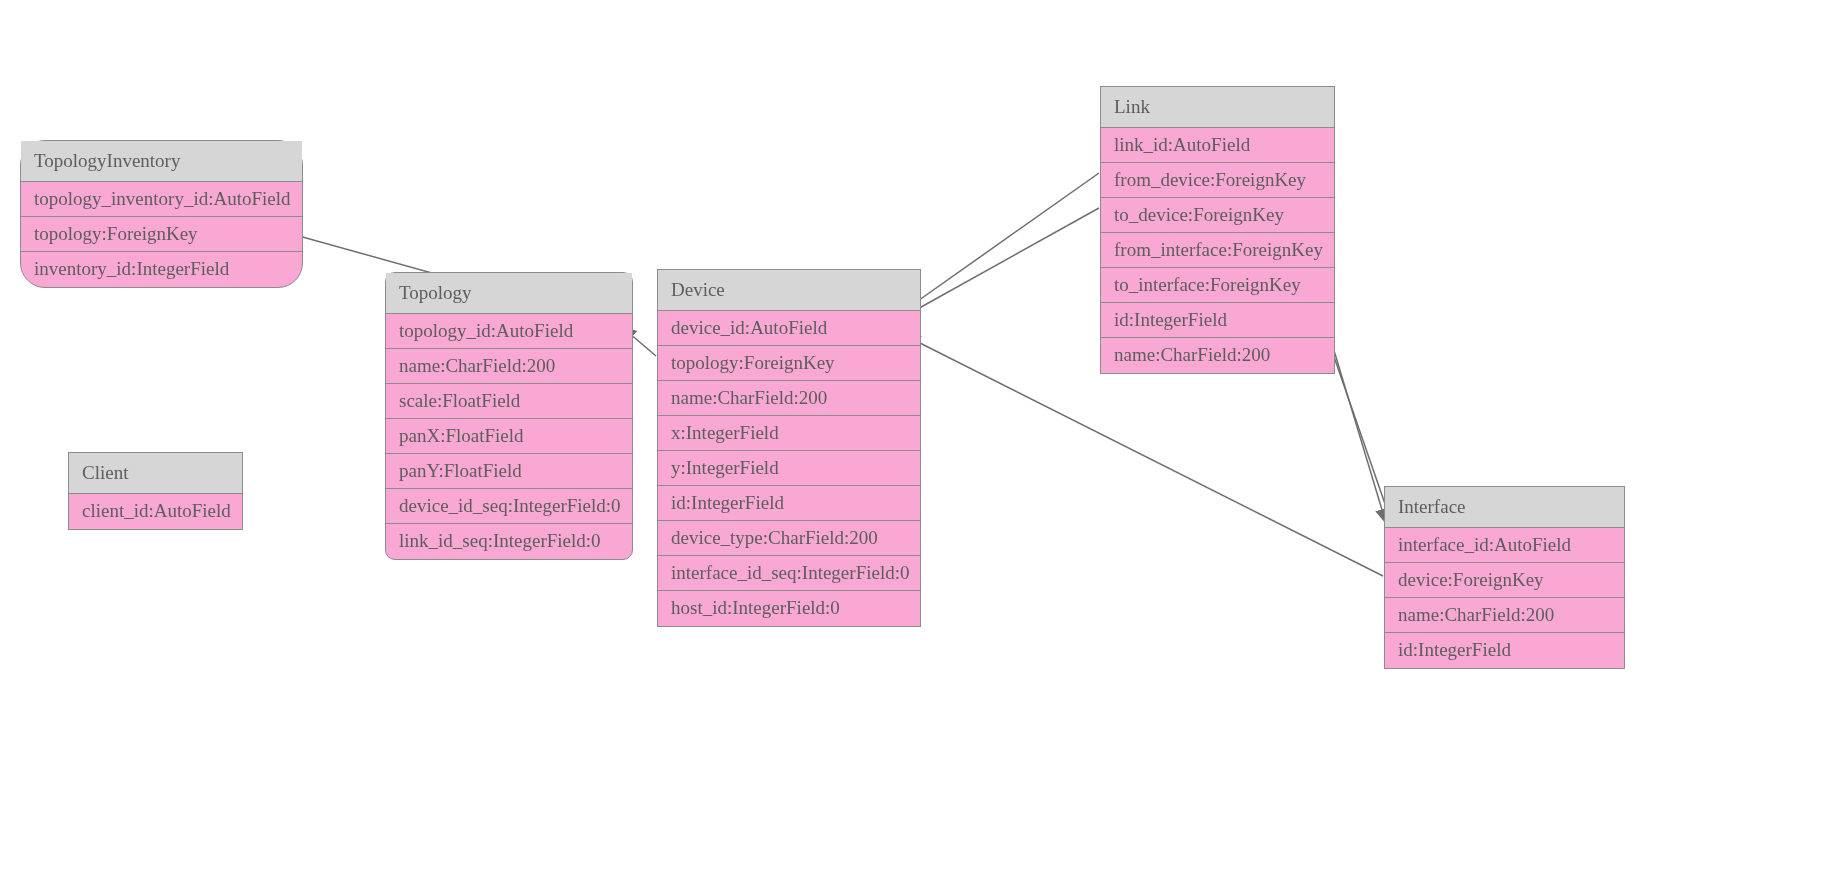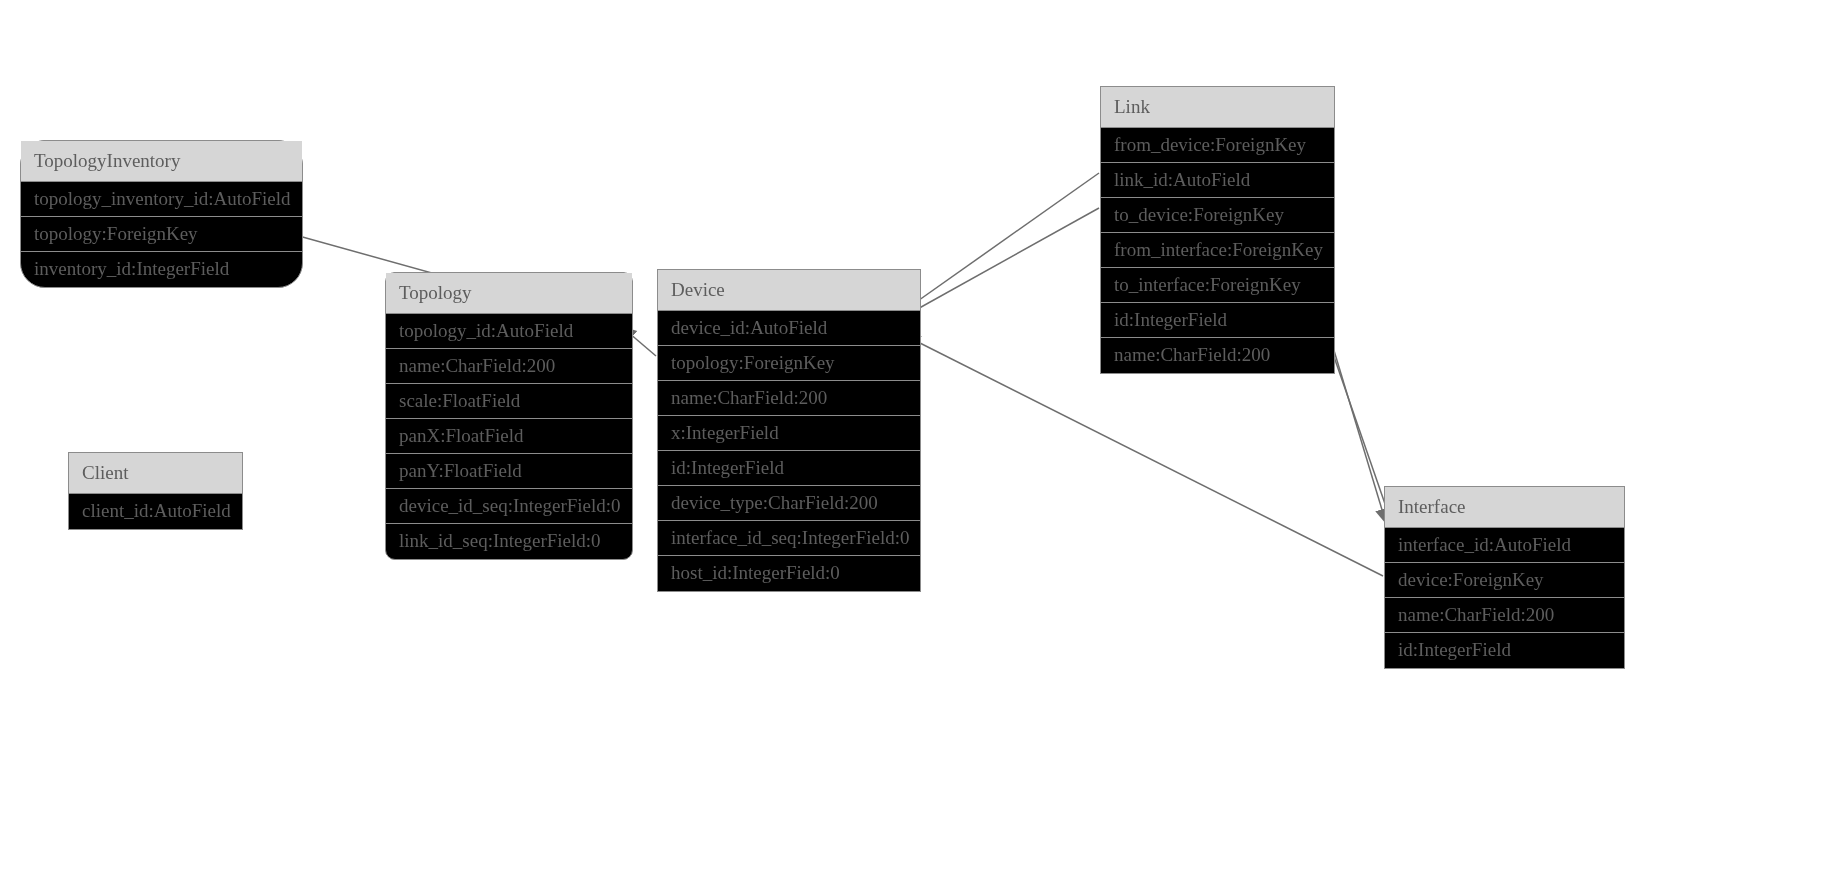--- a/index.html
+++ b/index.html
@@ -23,21 +23,21 @@
     left: 0;
     top: 0;
     width: 1824px;
     height: 874px;
     pointer-events: none;
   }
   .entity {
     position: absolute;
     box-sizing: border-box;
     border: 1.5px solid #8c8c8c;
-    background: #000000;
+    background: #f9a8d4;
     z-index: 2;
     font-family: Liberation Serif, serif;
   }
   .entity-title {
     box-sizing: border-box;
     background: #d6d6d6;
     border-bottom: 1.5px solid #8c8c8c;
     font-size: 19px;
     line-height: 40px;
     height: 41px;
@@ -144,32 +144,33 @@
     </div>
   </div>
 
   <div class="entity" id="entity-device" style="width: 264px;">
     <div class="entity-title">Device</div>
     <div class="field-list">
       <div class="field">device_id:AutoField</div>
       <div class="field">topology:ForeignKey</div>
       <div class="field">name:CharField:200</div>
       <div class="field">x:IntegerField</div>
+      <div class="field">y:IntegerField</div>
       <div class="field">id:IntegerField</div>
       <div class="field">device_type:CharField:200</div>
       <div class="field">interface_id_seq:IntegerField:0</div>
       <div class="field">host_id:IntegerField:0</div>
     </div>
   </div>
 
   <div class="entity" id="entity-link" style="width: 235px;">
     <div class="entity-title">Link</div>
     <div class="field-list">
+      <div class="field">link_id:AutoField</div>
       <div class="field">from_device:ForeignKey</div>
-      <div class="field">link_id:AutoField</div>
       <div class="field">to_device:ForeignKey</div>
       <div class="field">from_interface:ForeignKey</div>
       <div class="field">to_interface:ForeignKey</div>
       <div class="field">id:IntegerField</div>
       <div class="field">name:CharField:200</div>
     </div>
   </div>
 
   <div class="entity" id="entity-interface" style="width: 241px;">
     <div class="entity-title">Interface</div>

